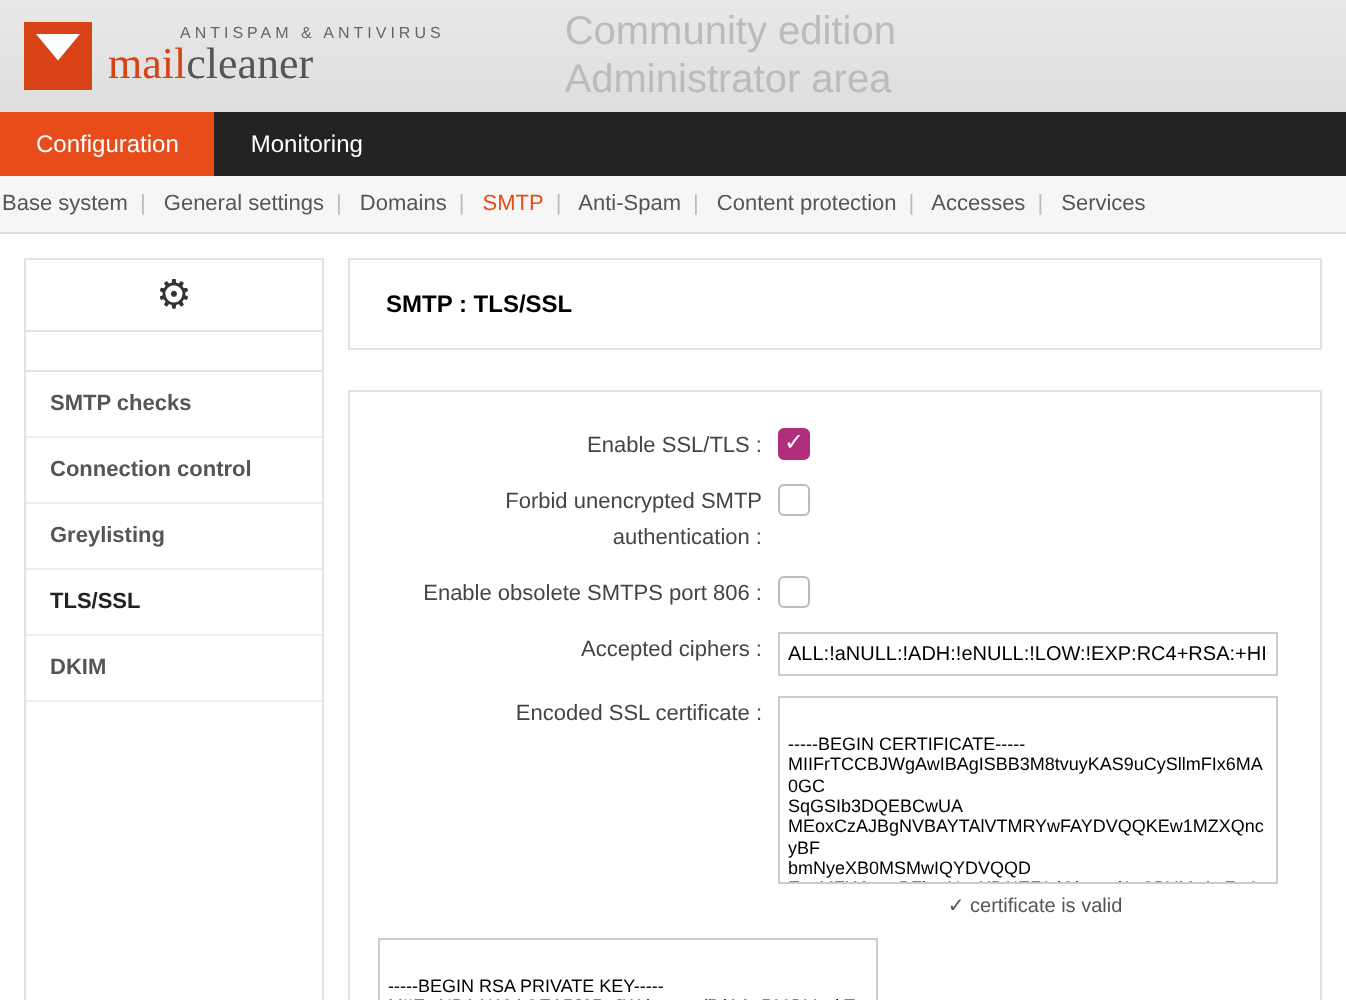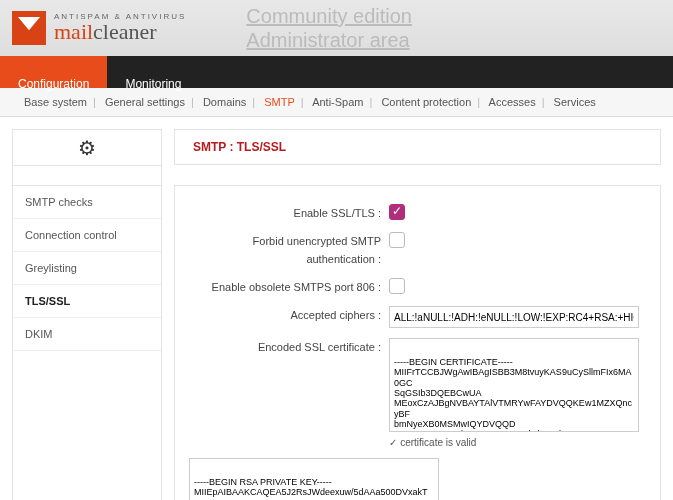--- a/index.html
+++ b/index.html
@@ -3,57 +3,57 @@
 <meta charset="utf-8">
 <style>
 * { margin: 0; padding: 0; box-sizing: border-box; }
 body { font-family: Arial, Helvetica, sans-serif; font-size: 12px; color: #333; background: #fff; width: 673px; }
 
 .header { background: linear-gradient(to bottom, #e8e8e8, #dedede); height: 56px; display: flex; align-items: center; padding: 0 12px; }
 .logo-block { display: flex; align-items: center; gap: 8px; }
 .logo-icon { width: 34px; height: 34px; background: #d84315; position: relative; }
 .logo-icon::after { content: ""; position: absolute; left: 6px; top: 6px; width: 22px; height: 22px; background: #fff; clip-path: polygon(0 0, 100% 0, 50% 60%); }
 .logo-text { display: flex; flex-direction: column; line-height: 1; }
-.logo-tag { font-size: 8px; letter-spacing: 2px; color: #666; }
+.logo-tag { font-size: 8px; letter-spacing: 2px; color: #666; margin-left: 36px; }
 .logo-name { font-size: 22px; font-weight: 300; color: #555; font-family: Liberation Serif, serif; }
 .logo-name b { color: #d84315; font-weight: 400; }
-.header-titles { margin-left: 60px; color: #bbb; font-size: 20px; font-weight: 300; line-height: 1.2; text-decoration: underline; }
+.header-titles { margin-left: 60px; color: #bbb; font-size: 20px; font-weight: 300; line-height: 1.2; }
 
 .mainnav { background: #222; height: 32px; display: flex; }
-.mainnav a { color: #fff; font-size: 12px; padding: 12px 18px; line-height: 32px; text-decoration: none; cursor: pointer; }
+.mainnav a { color: #fff; font-size: 12px; padding: 0 18px; line-height: 32px; text-decoration: none; cursor: pointer; }
 .mainnav a.active { background: #e84c1a; }
 
-.subnav { background: #f6f6f6; border-bottom: 1px solid #ddd; padding: 8px 24px; font-size: 11px; color: #666; }
+.subnav { background: #f6f6f6; border-bottom: 1px solid #ddd; padding: 8px 1px; font-size: 11px; color: #666; }
 .subnav a { color: #555; text-decoration: none; cursor: pointer; }
 .subnav a.active { color: #e84c1a; }
 .subnav .sep { color: #bbb; margin: 0 6px; }
 
 .content { display: flex; padding: 12px; gap: 12px; }
 .sidebar { width: 150px; border: 1px solid #e3e3e3; background: #fff; }
 .side-head { height: 36px; border-bottom: 1px solid #e3e3e3; display: flex; align-items: center; justify-content: center; font-size: 20px; color: #333; }
 .side-gap { height: 20px; border-bottom: 1px solid #e3e3e3; }
-.side-item { padding: 10px 12px; border-bottom: 1px solid #eee; font-size: 11px; color: #555; cursor: pointer; }
+.side-item { padding: 10px 12px; border-bottom: 1px solid #eee; font-size: 11px; color: #555; cursor: pointer; font-weight: bold; }
 .side-item.active { font-weight: bold; color: #222; }
 
 .main { flex: 1; }
-.panel-head { border: 1px solid #e3e3e3; height: 36px; display: flex; align-items: center; padding: 0 18px; font-size: 12px; font-weight: bold; color: #b91c1c; margin-bottom: 20px; }
+.panel-head { border: 1px solid #e3e3e3; height: 46px; display: flex; align-items: center; padding: 0 18px; font-size: 12px; font-weight: bold; color: #000000; margin-bottom: 20px; }
 .panel-body { border: 1px solid #e3e3e3; padding: 18px 14px 14px 14px; }
 
 .frow { display: flex; align-items: flex-start; margin-bottom: 10px; }
 .flabel { width: 200px; text-align: right; padding-right: 8px; font-size: 11px; color: #444; line-height: 18px; }
 .ffield { flex: 1; }
 
 .chk { width: 16px; height: 16px; border: 1px solid #bbb; border-radius: 3px; display: inline-block; vertical-align: middle; position: relative; cursor: pointer; }
 .chk.checked { background: #b02e7c; border-color: #b02e7c; }
 .chk.checked::after { content: "✓"; color: #fff; position: absolute; left: 2px; top: -1px; font-size: 12px; }
 
 .tinput { width: 250px; height: 22px; border: 1px solid #ccc; font-size: 10px; padding: 0 4px; font-family: Arial; }
 .tarea { width: 250px; height: 94px; border: 1px solid #ccc; font-size: 9px; font-family: Arial; padding: 18px 4px; line-height: 1.15; resize: none; overflow-y: scroll; word-break: break-all; }
 
-.valid { font-size: 10px; color: #555; margin-top: 2px; }
+.valid { font-size: 10px; color: #555; margin-top: 2px; text-align: center; }
 .valid::before { content: "✓ "; color: #555; }
 </style>
 </head>
 <body>
 
 <div class="header">
   <div class="logo-block">
     <div class="logo-icon"></div>
     <div class="logo-text">
       <span class="logo-tag">ANTISPAM &amp; ANTIVIRUS</span>

